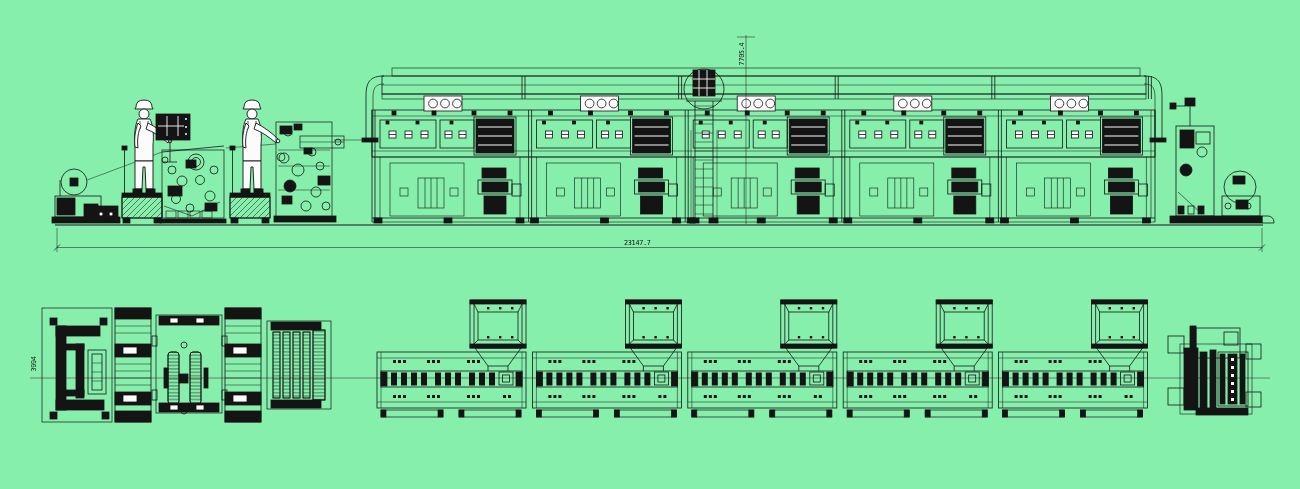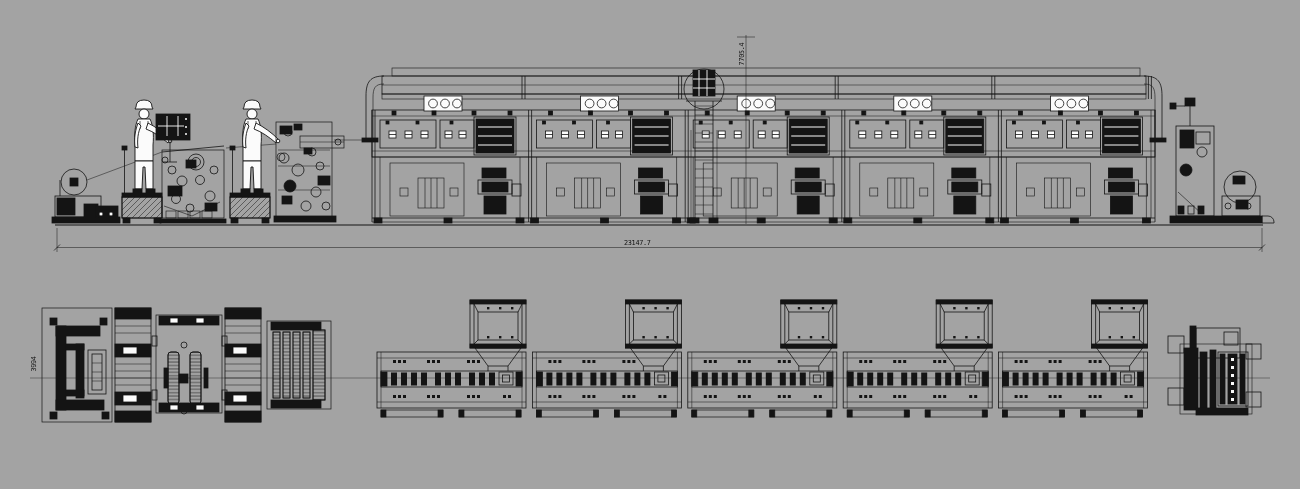--- a/index.html
+++ b/index.html
@@ -1,16 +1,16 @@
 <!DOCTYPE html>
 <html><head>
 <meta charset="utf-8">
 <style>
   html,body{margin:0;padding:0;background:#e8e8e8;}
-  .stage{width:1300px;height:489px;background:#a3a3a3;position:relative;overflow:hidden;}
+  .stage{width:1300px;height:489px;background:#86efac;position:relative;overflow:hidden;}
   svg{display:block;}
   svg text{font-family:"DejaVu Sans Mono","Liberation Mono",monospace;fill:#111;}
   .dimtxt{font-size:6.8px;letter-spacing:-0.3px;}
 </style>
 </head>
 <body>
 
 <div class="stage">
 <svg id="cad" width="1300" height="489" viewBox="0 0 1300 489" xmlns="http://www.w3.org/2000/svg">
 

